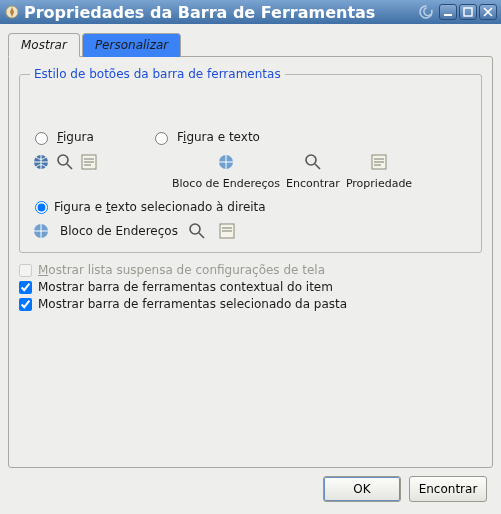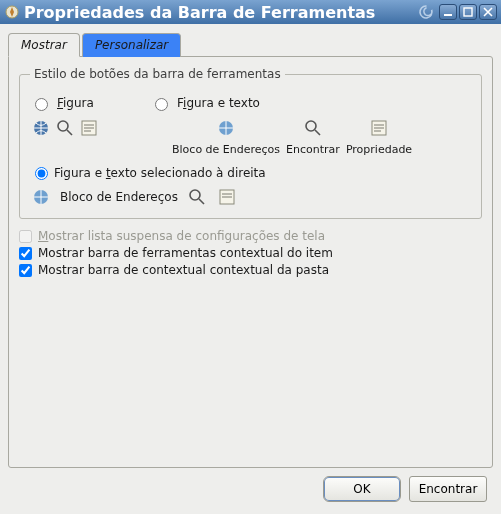--- a/index.html
+++ b/index.html
@@ -81,21 +81,21 @@
   }
 
   fieldset {
     border: 1px solid #b8b8b0;
     border-radius: 3px;
     margin: 0 0 10px 0;
     padding: 8px 10px 10px 10px;
   }
   legend {
     padding: 0 4px;
-    color: #404040;
+    color: #1d4ed8;
   }
 
   .radio-row, .check-row {
     display: flex;
     align-items: center;
     margin: 3px 0;
   }
   .radio-row input, .check-row input {
     margin: 0 6px 0 0;
   }
@@ -103,20 +103,21 @@
 
   .style-grid {
     display: flex;
     gap: 10px;
     margin: 6px 0 4px 0;
   }
   .style-opt {
     display: flex; align-items: center;
     gap: 6px;
     min-width: 110px;
+    margin-top: 34px;
   }
 
   .icon-row {
     display: flex;
     gap: 6px;
     align-items: flex-start;
     margin: 6px 0 8px 0;
   }
   .icon-cell {
     display: flex;
@@ -151,21 +152,20 @@
     min-width: 78px;
     height: 26px;
     border: 1px solid #9a9a90;
     border-radius: 3px;
     background: linear-gradient(to bottom, #fdfdfb, #e4e4df);
     font: inherit;
     cursor: default;
   }
   button.dlg.default {
     box-shadow: 0 0 0 1px #6a8ec0 inset;
-    border-radius: 6px;
   }
 
   
   .i-globe { fill: #4a77aa; }
   .i-mag { stroke: #555; fill: none; stroke-width: 1.6; }
   .i-sheet { fill: #f6f4e9; stroke: #8a8a7a; stroke-width: 1; }
   .i-lines { stroke: #7a7a70; stroke-width: 1; }
 
   .spaced-icons { gap: 2px; }
 
@@ -327,21 +327,21 @@
     <label class="check-row disabled">
       <input type="checkbox" disabled="" style="">
       <span><span class="mnemonic">M</span>ostrar lista suspensa de configurações de tela</span>
     </label>
     <label class="check-row">
       <input type="checkbox" checked="" style="">
       <span>Mostrar barra de ferramentas contextual do item</span>
     </label>
     <label class="check-row">
       <input type="checkbox" checked="" style="">
-      <span>Mostrar barra de contextual contextual da pasta</span>
+      <span>Mostrar barra de ferramentas selecionado da pasta</span>
     </label>
 
   </div>
 
   <div class="button-bar">
     <button class="dlg default">OK</button>
     <button class="dlg">Encontrar</button>
   </div>
 
 </div>

